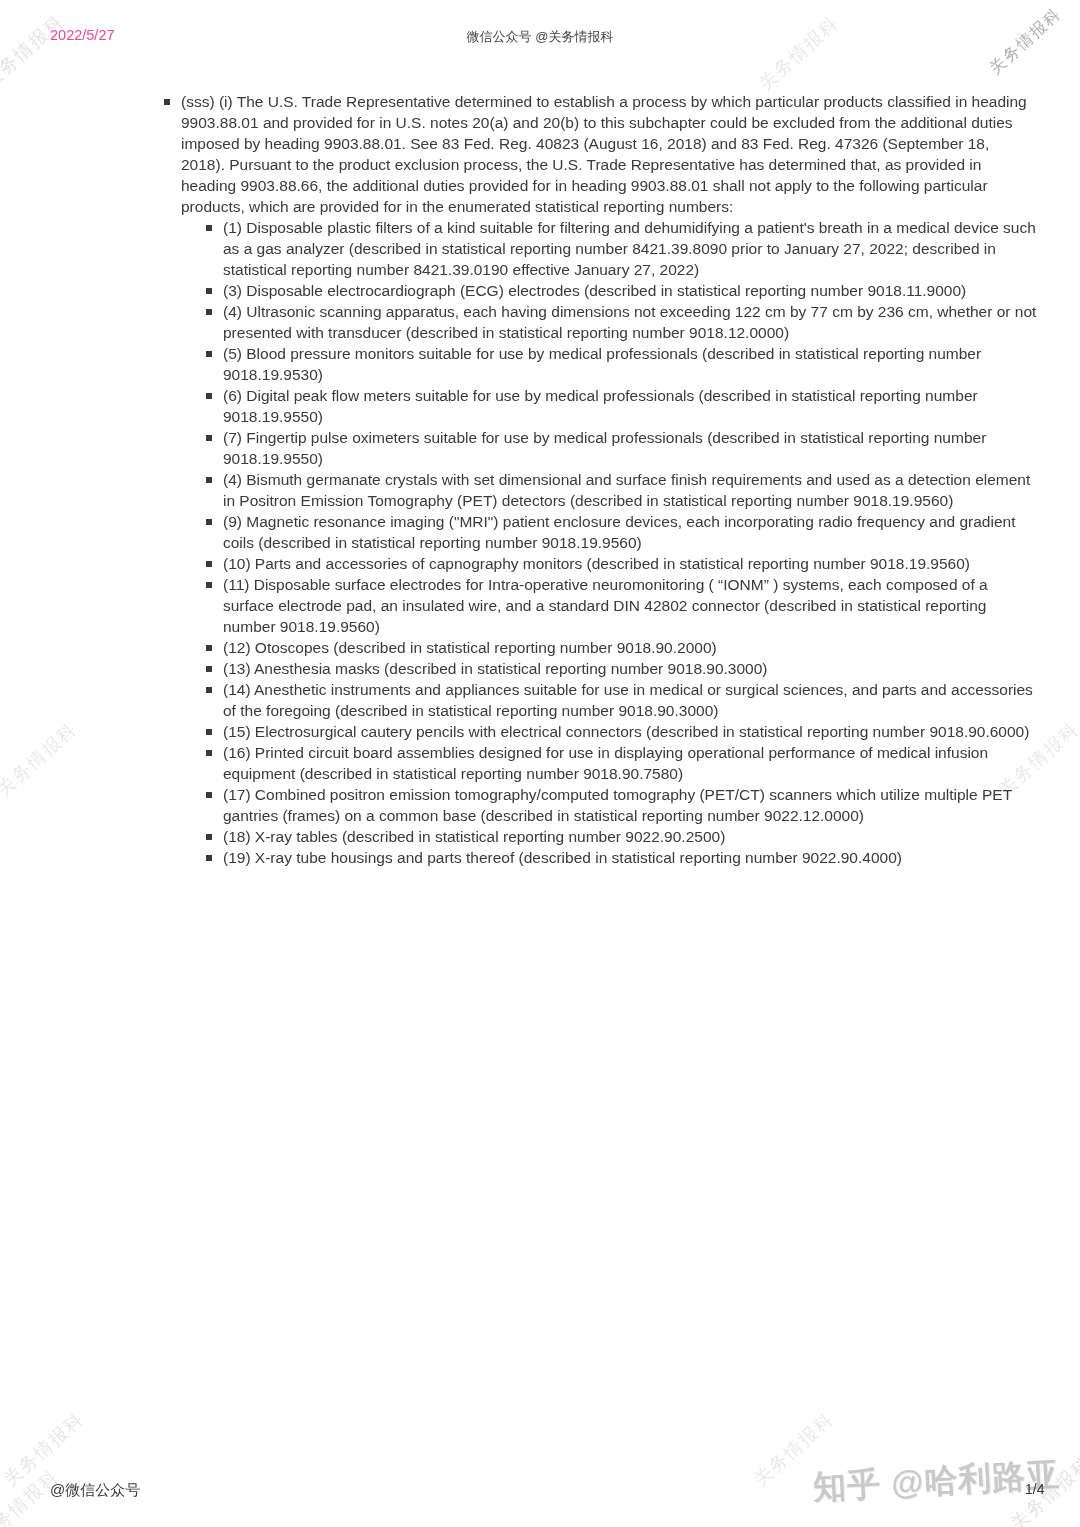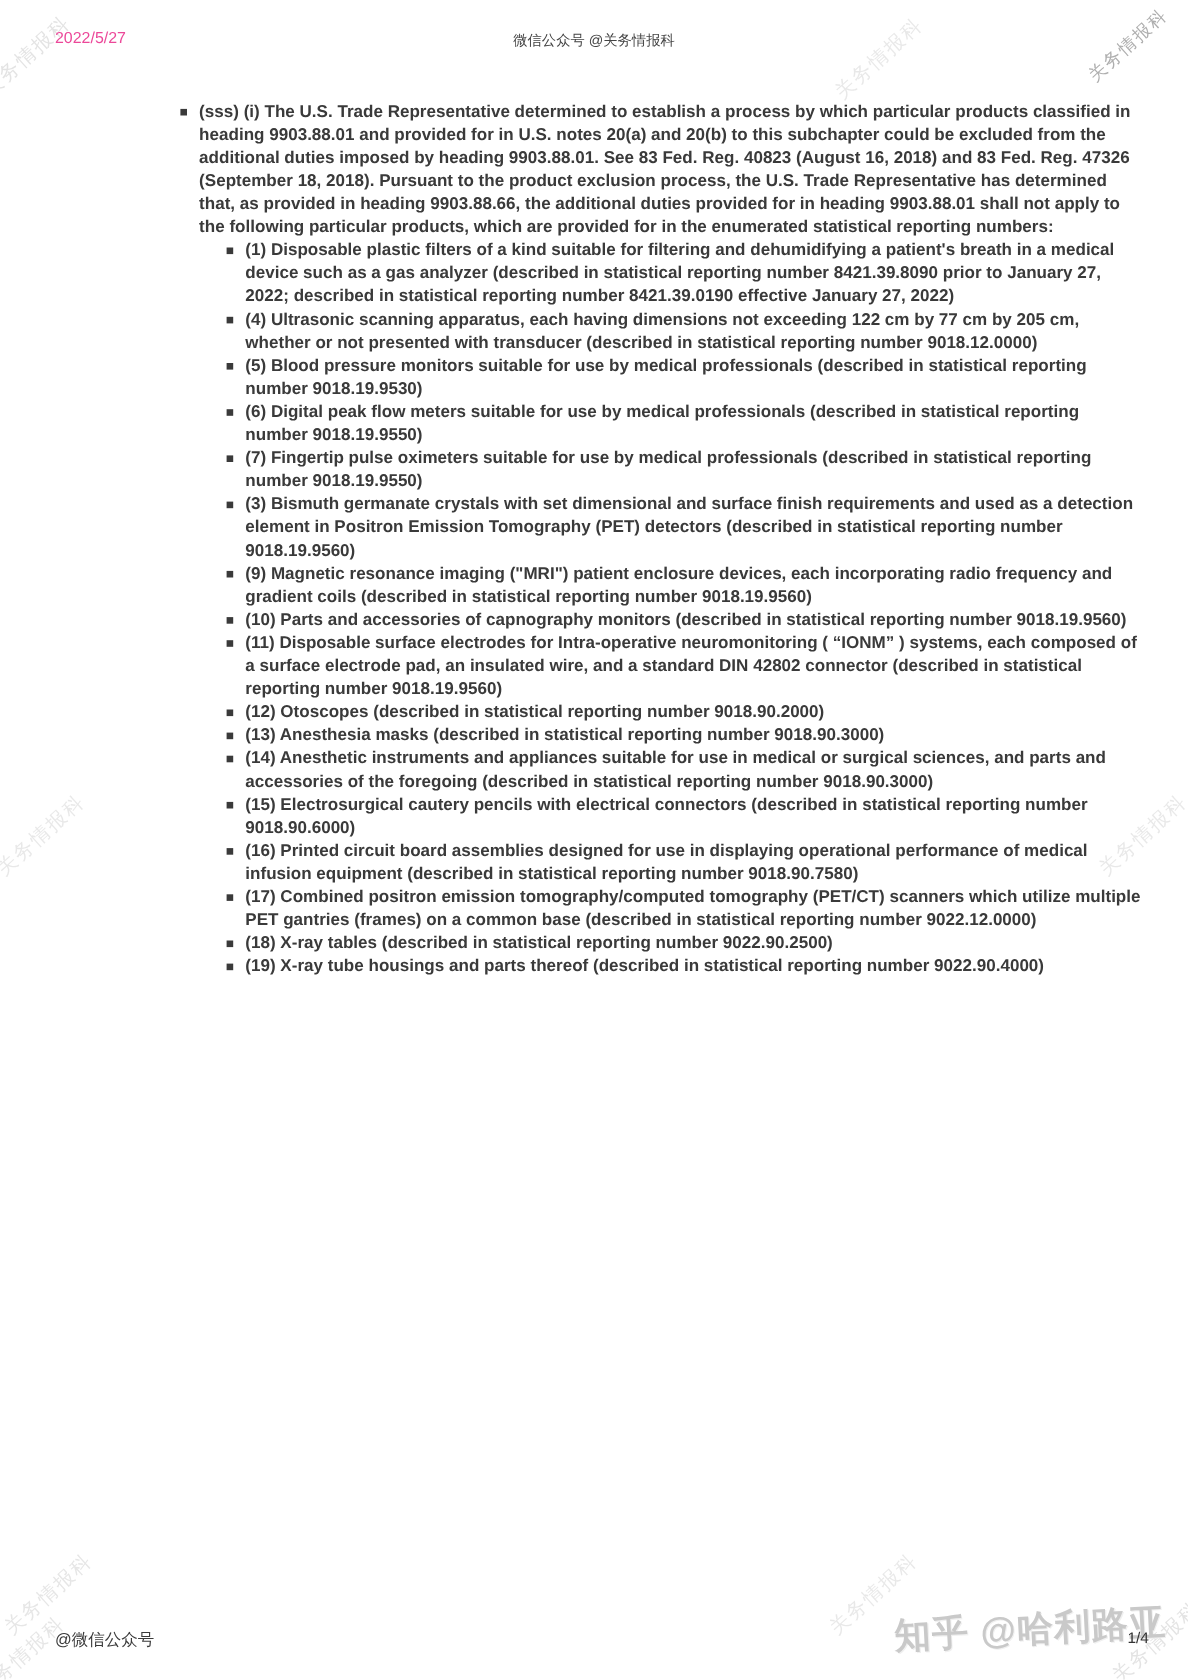--- a/index.html
+++ b/index.html
@@ -30,21 +30,21 @@
   .content {
     position: absolute; left: 164px; top: 91px; width: 873px;
     font-size: 15.5px; line-height: 21px; color: #3a3a3a;
     text-align: left;
   }
   .item { display: flex; align-items: flex-start; }
   .bullet {
     flex: none; width: 6px; height: 6px;
     background: #3a3a3a; margin-top: 8px; margin-right: 11px;
   }
-  .item-text { flex: 1; min-width: 0; font-weight: bold; }
+  .item-text { flex: 1; min-width: 0; }
   .sub-list { margin-left: 25px; }
 
   
   .wm {
     position: absolute;
     font-size: 18px; letter-spacing: 2px; white-space: nowrap;
     color: #c8c8c8;
     transform: rotate(-42deg);
     pointer-events: none;
   }
@@ -91,37 +91,41 @@
       <span class="bullet"></span>
       <div class="item-text">
         <div>(sss) (i) The U.S. Trade Representative determined to establish a process by which particular products classified in heading 9903.88.01 and provided for in U.S. notes 20(a) and 20(b) to this subchapter could be excluded from the additional duties imposed by heading 9903.88.01. See 83 Fed. Reg. 40823 (August 16, 2018) and 83 Fed. Reg. 47326 (September 18, 2018). Pursuant to the product exclusion process, the U.S. Trade Representative has determined that, as provided in heading 9903.88.66, the additional duties provided for in heading 9903.88.01 shall not apply to the following particular products, which are provided for in the enumerated statistical reporting numbers:</div>
         <div class="sub-list">
             <div class="item">
             <span class="bullet"></span>
             <div class="item-text">(1) Disposable plastic filters of a kind suitable for filtering and dehumidifying a patient's breath in a medical device such as a gas analyzer (described in statistical reporting number 8421.39.8090 prior to January 27, 2022; described in statistical reporting number 8421.39.0190 effective January 27, 2022)</div>
           </div>
             <div class="item">
             <span class="bullet"></span>
-            <div class="item-text">(4) Ultrasonic scanning apparatus, each having dimensions not exceeding 122 cm by 77 cm by 205 cm, whether or not presented with transducer (described in statistical reporting number 9018.12.0000)</div>
+            <div class="item-text">(3) Disposable electrocardiograph (ECG) electrodes (described in statistical reporting number 9018.11.9000)</div>
+          </div>
+            <div class="item">
+            <span class="bullet"></span>
+            <div class="item-text">(4) Ultrasonic scanning apparatus, each having dimensions not exceeding 122 cm by 77 cm by 236 cm, whether or not presented with transducer (described in statistical reporting number 9018.12.0000)</div>
           </div>
             <div class="item">
             <span class="bullet"></span>
             <div class="item-text">(5) Blood pressure monitors suitable for use by medical professionals (described in statistical reporting number 9018.19.9530)</div>
           </div>
             <div class="item">
             <span class="bullet"></span>
             <div class="item-text">(6) Digital peak flow meters suitable for use by medical professionals (described in statistical reporting number 9018.19.9550)</div>
           </div>
             <div class="item">
             <span class="bullet"></span>
             <div class="item-text">(7) Fingertip pulse oximeters suitable for use by medical professionals (described in statistical reporting number 9018.19.9550)</div>
           </div>
             <div class="item">
             <span class="bullet"></span>
-            <div class="item-text">(3) Bismuth germanate crystals with set dimensional and surface finish requirements and used as a detection element in Positron Emission Tomography (PET) detectors (described in statistical reporting number 9018.19.9560)</div>
+            <div class="item-text">(4) Bismuth germanate crystals with set dimensional and surface finish requirements and used as a detection element in Positron Emission Tomography (PET) detectors (described in statistical reporting number 9018.19.9560)</div>
           </div>
             <div class="item">
             <span class="bullet"></span>
             <div class="item-text">(9) Magnetic resonance imaging ("MRI") patient enclosure devices, each incorporating radio frequency and gradient coils (described in statistical reporting number 9018.19.9560)</div>
           </div>
             <div class="item">
             <span class="bullet"></span>
             <div class="item-text">(10) Parts and accessories of capnography monitors (described in statistical reporting number 9018.19.9560)</div>
           </div>
             <div class="item">

